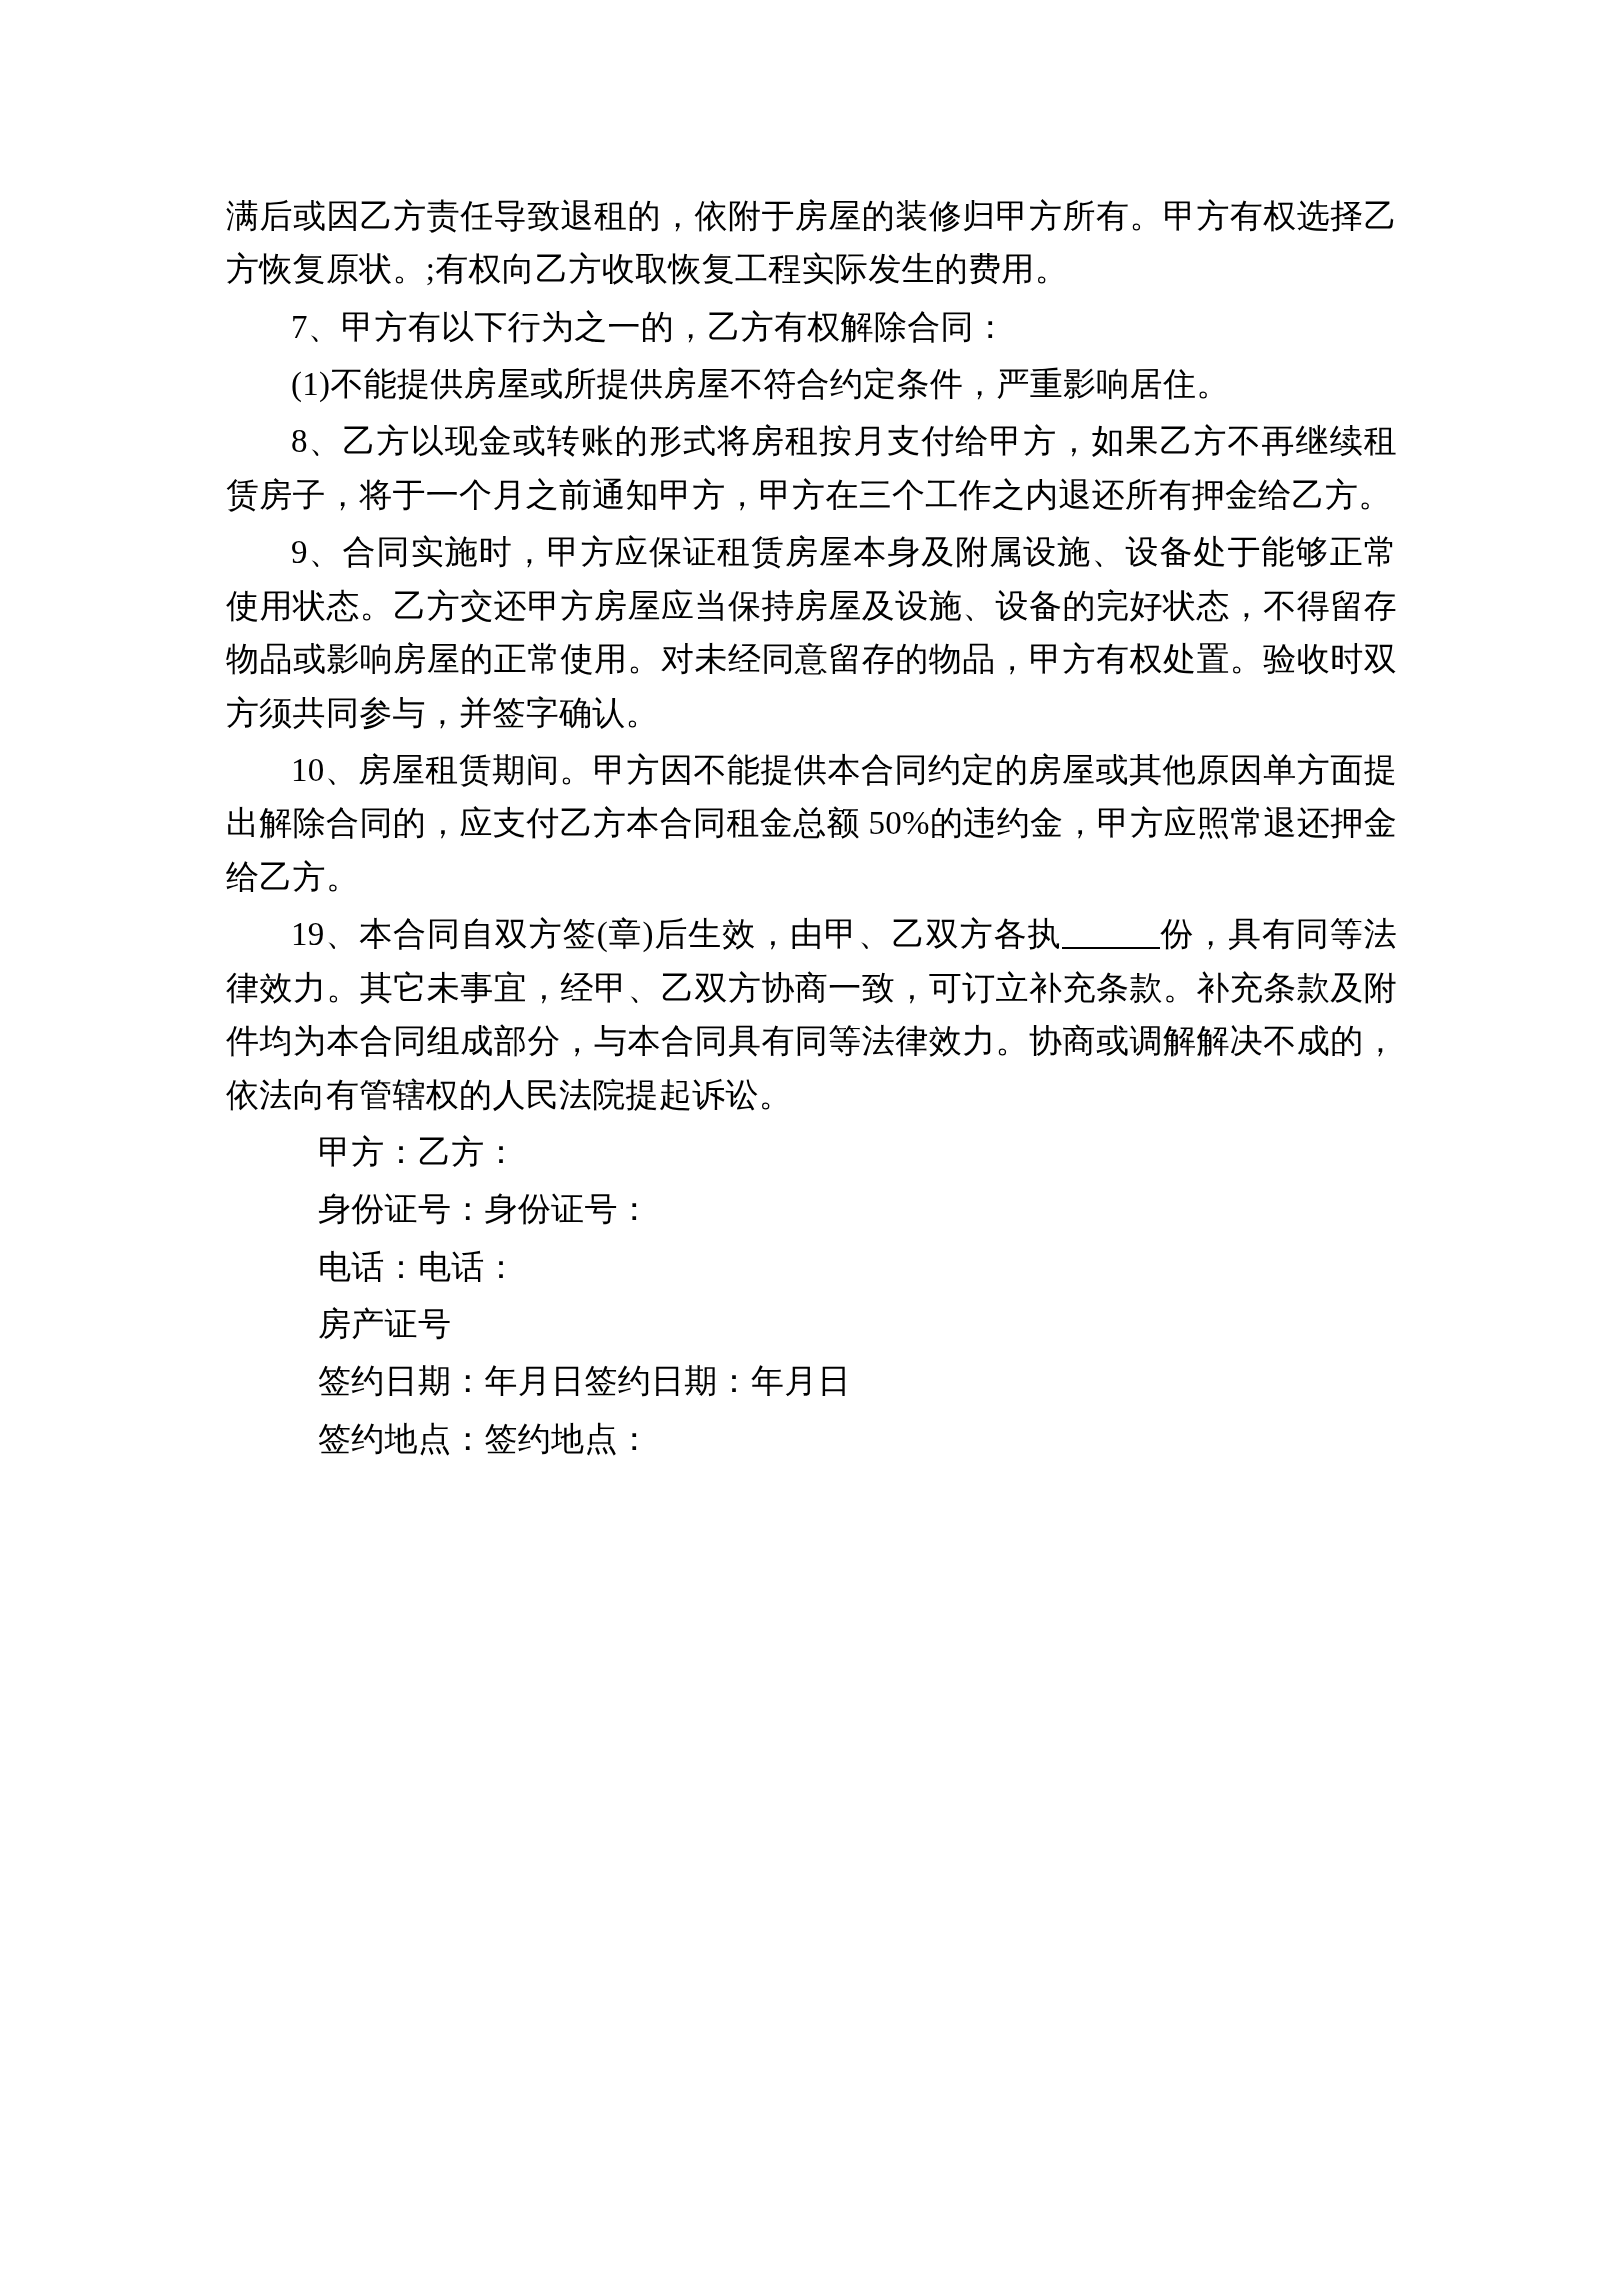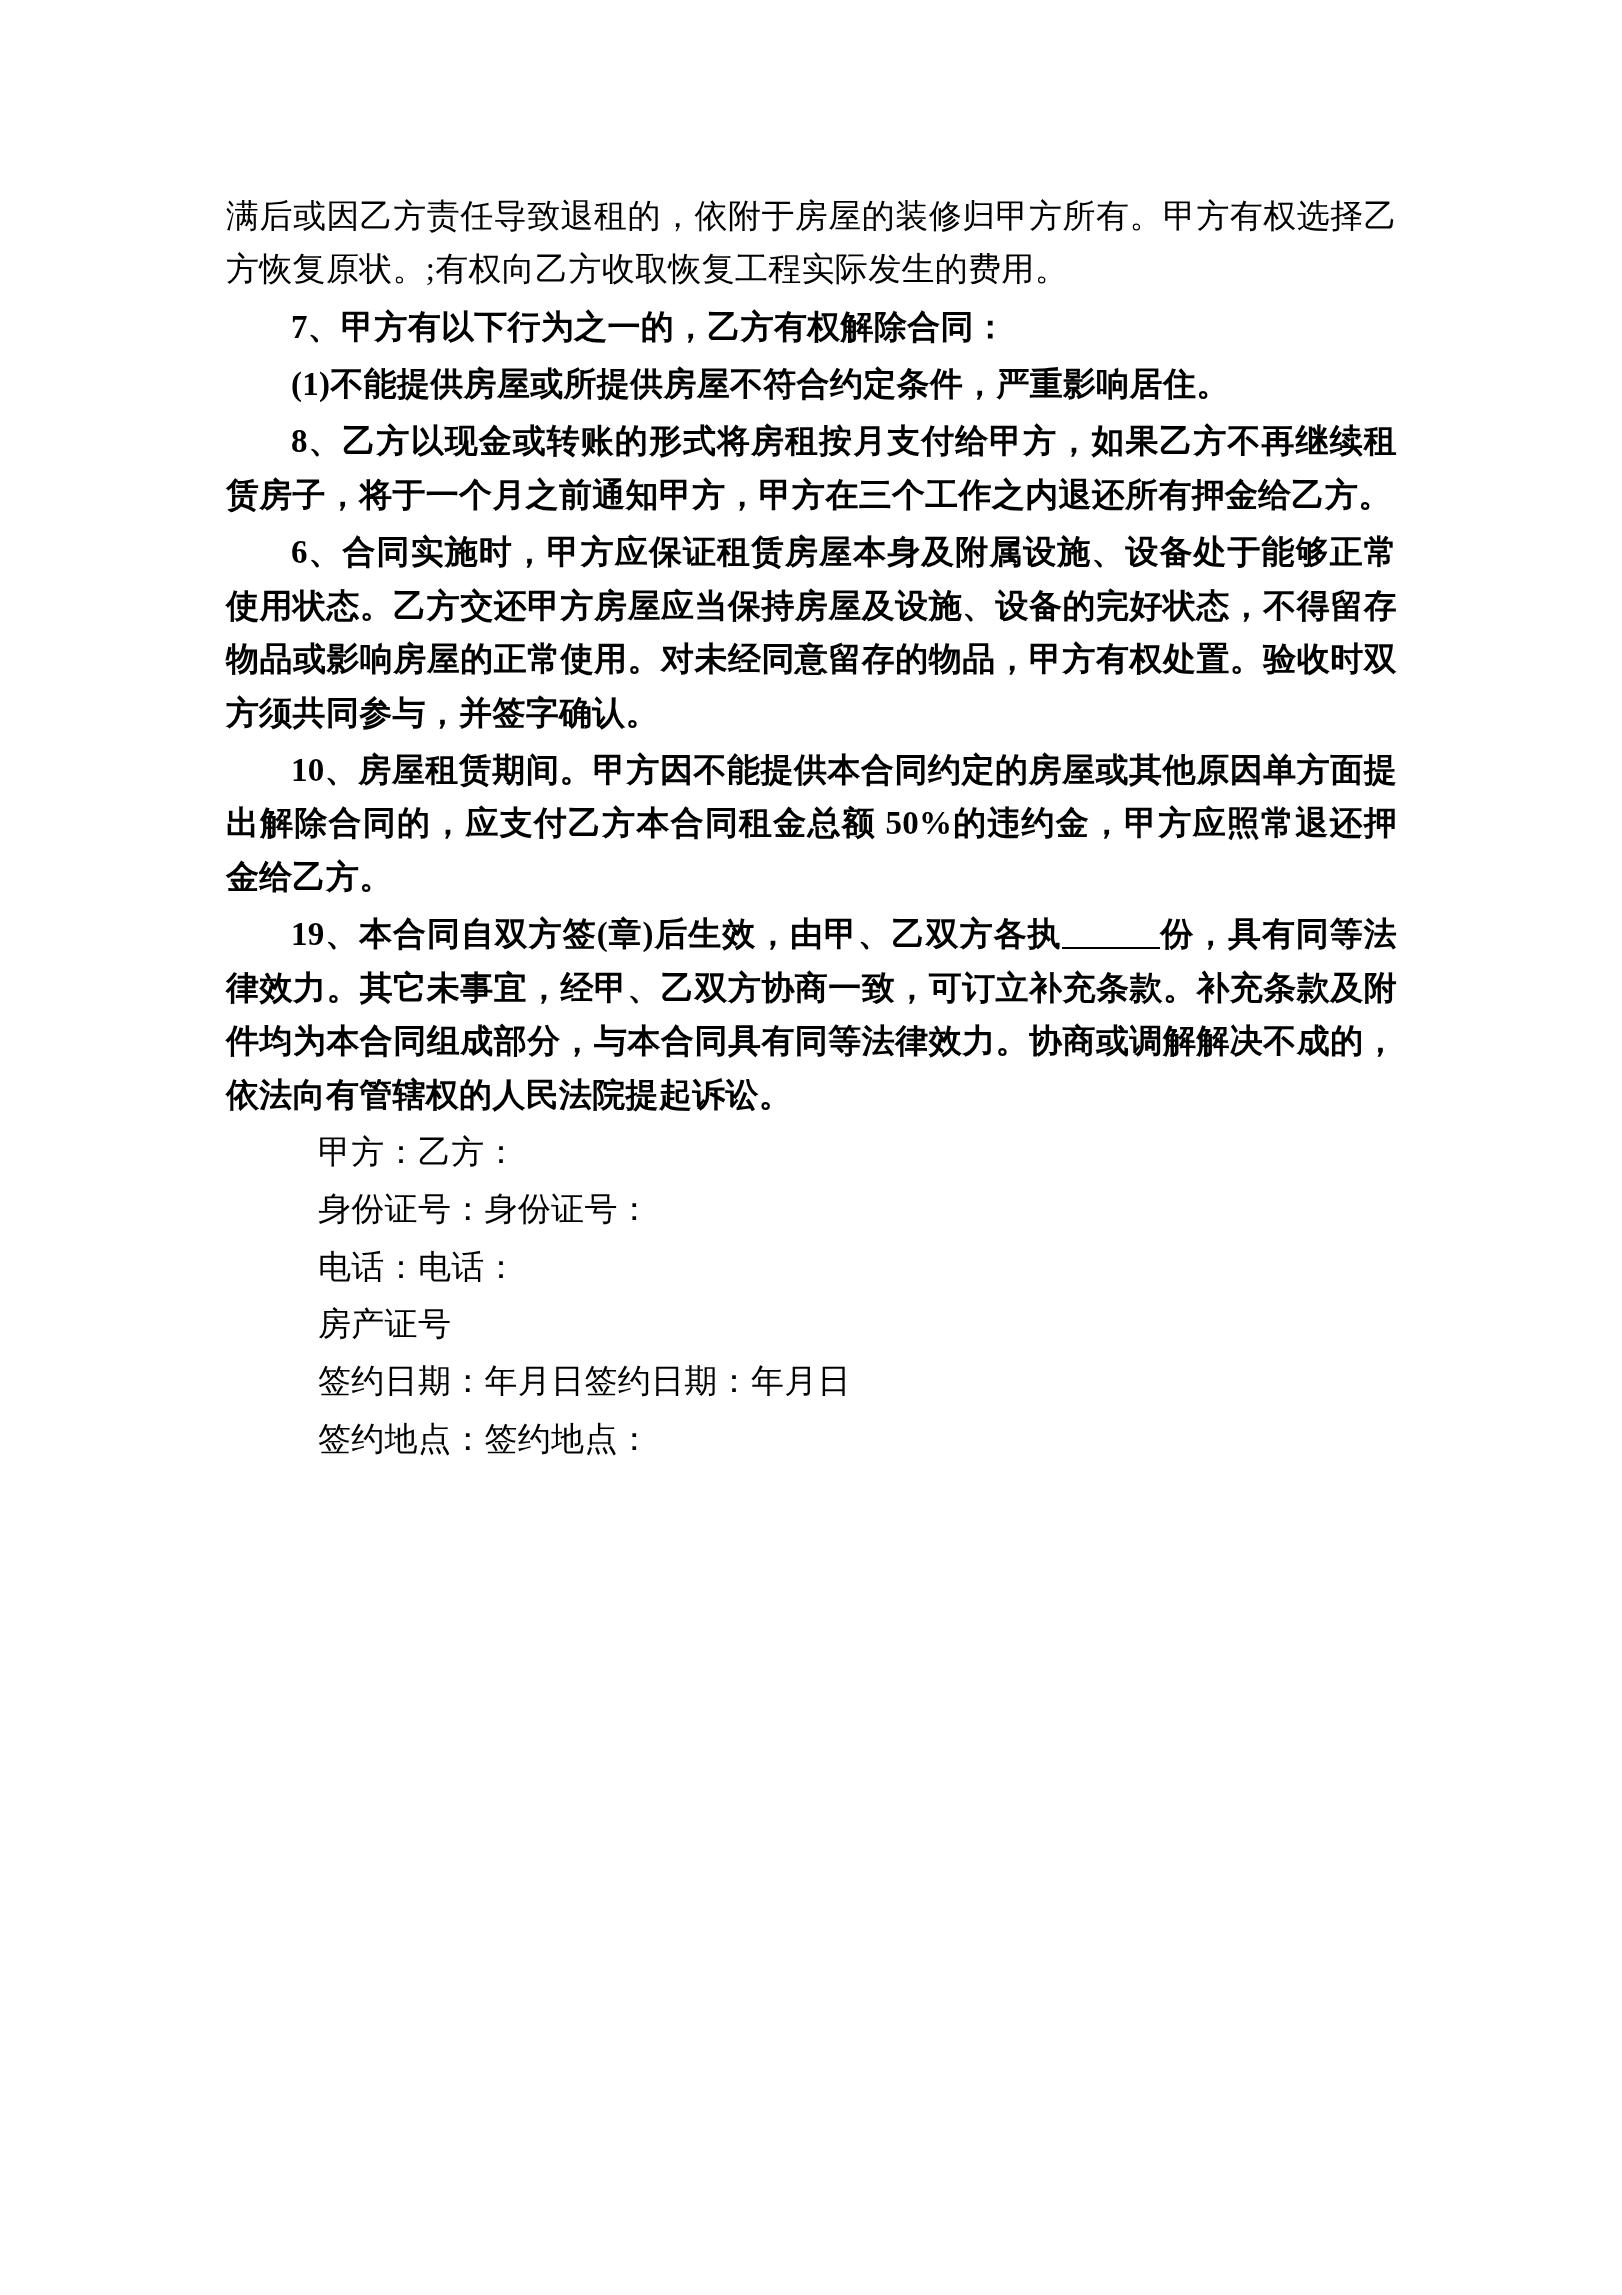--- a/index.html
+++ b/index.html
@@ -28,21 +28,20 @@
     text-justify: inter-ideograph;
     letter-spacing: 0.3px;
   }
   p.para {
     margin: 0 0 3.9px 0;
     text-indent: 0;
   }
   p.indent {
     margin: 0 0 3.9px 0;
     text-indent: 65px;
-    font-weight: bold;
   }
   p.sig {
     margin: 0 0 3.9px 0;
     text-indent: 92px;
   }
   .blank-line {
     display: inline-block;
     min-width: 98px;
     border-bottom: 2px solid #000;
     vertical-align: -3.9px;
@@ -56,21 +55,21 @@
 
     <p class="para">满后或因乙方责任导致退租的，依附于房屋的装修归甲方所有。甲方有权选择乙方恢复原状。;有权向乙方收取恢复工程实际发生的费用。</p>
 
     <p class="indent">7、甲方有以下行为之一的，乙方有权解除合同：</p>
 
     <p class="indent">(1)不能提供房屋或所提供房屋不符合约定条件，严重影响居住。</p>
 
 
     <p class="indent">8、乙方以现金或转账的形式将房租按月支付给甲方，如果乙方不再继续租赁房子，将于一个月之前通知甲方，甲方在三个工作之内退还所有押金给乙方。</p>
 
-    <p class="indent">6、合同实施时，甲方应保证租赁房屋本身及附属设施、设备处于能够正常使用状态。乙方交还甲方房屋应当保持房屋及设施、设备的完好状态，不得留存物品或影响房屋的正常使用。对未经同意留存的物品，甲方有权处置。验收时双方须共同参与，并签字确认。</p>
+    <p class="indent">9、合同实施时，甲方应保证租赁房屋本身及附属设施、设备处于能够正常使用状态。乙方交还甲方房屋应当保持房屋及设施、设备的完好状态，不得留存物品或影响房屋的正常使用。对未经同意留存的物品，甲方有权处置。验收时双方须共同参与，并签字确认。</p>
 
     <p class="indent">10、房屋租赁期间。甲方因不能提供本合同约定的房屋或其他原因单方面提出解除合同的，应支付乙方本合同租金总额 50%的违约金，甲方应照常退还押金给乙方。</p>
 
 
     <p class="indent"><span>19、本合同自双方签(章)后生效，由甲、乙双方各执</span><span class="blank-line"></span><span>份，具有同等法律效力。其它未事宜，经甲、乙双方协商一致，可订立补充条款。补充条款及附件均为本合同组成部分，与本合同具有同等法律效力。协商或调解解决不成的，依法向有管辖权的人民法院提起诉讼。</span></p>
 
     <p class="sig">甲方：乙方：</p>
     <p class="sig">身份证号：身份证号：</p>
     <p class="sig">电话：电话：</p>
     <p class="sig">房产证号</p>

